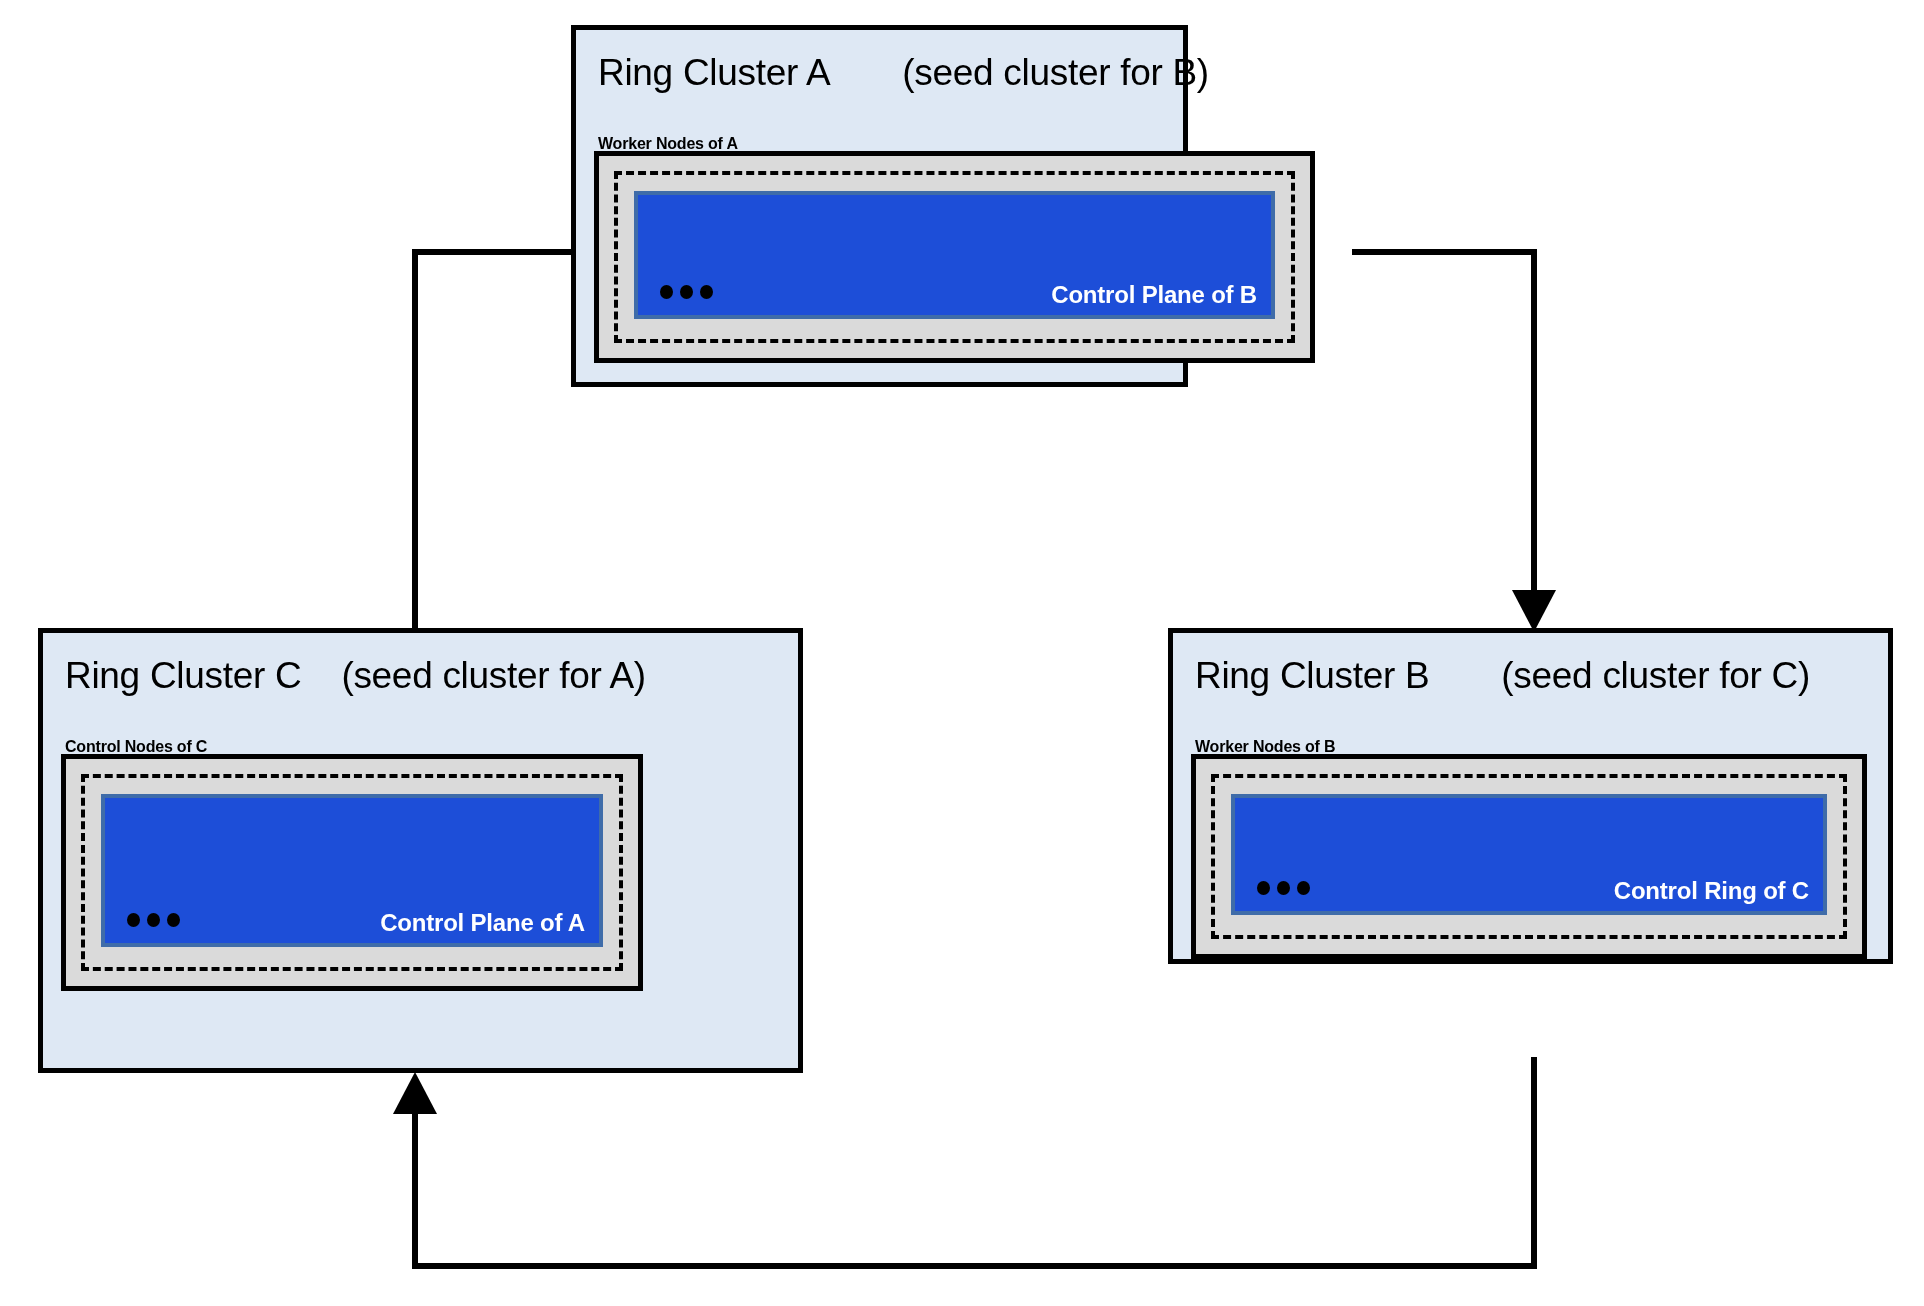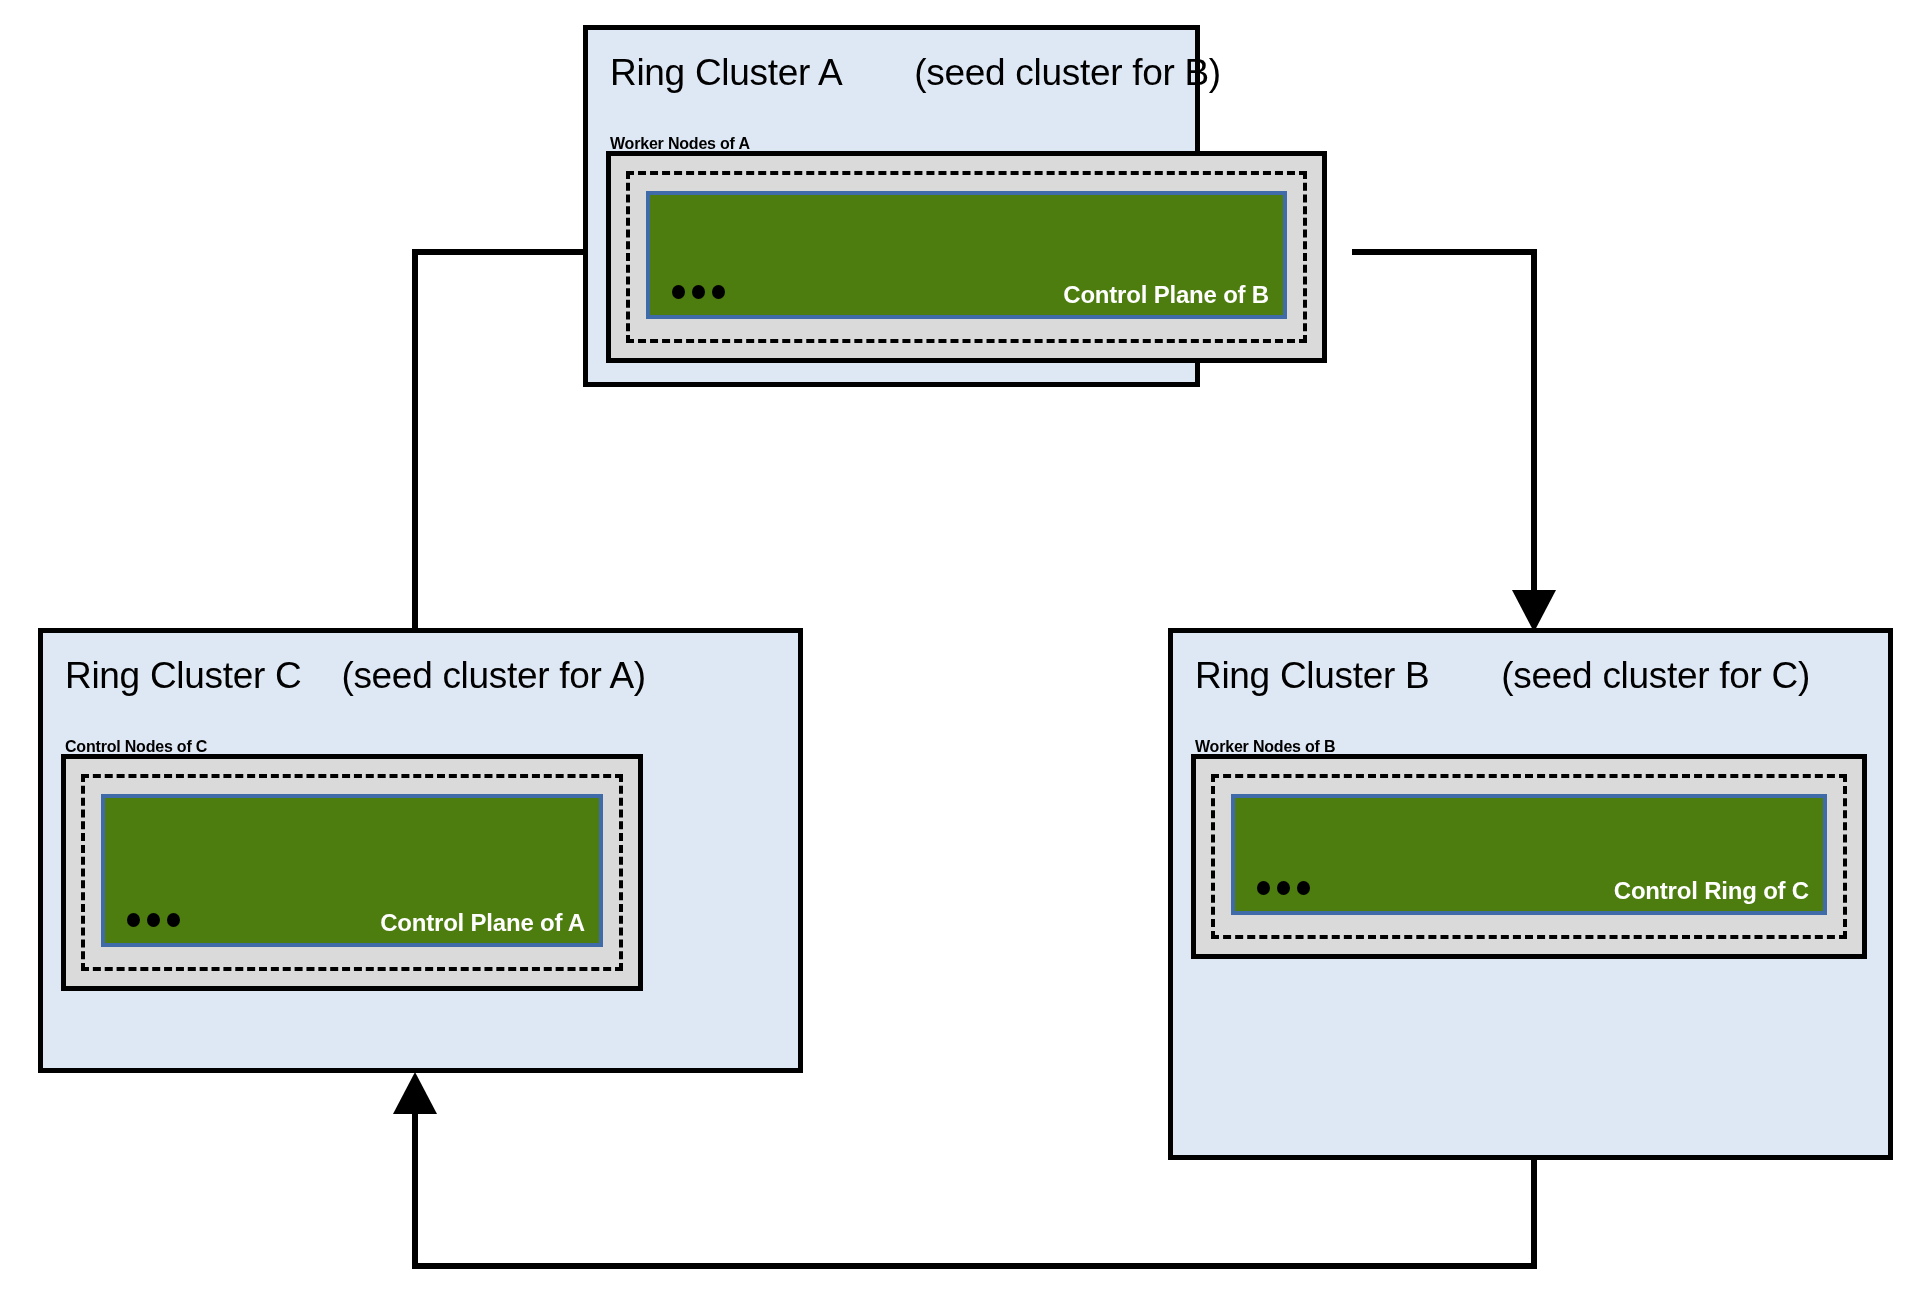--- a/index.html
+++ b/index.html
@@ -11,21 +11,21 @@
   .cluster{position:absolute;background:#dee8f4;border:5px solid #000;box-sizing:border-box;}
   .cluster-head{position:absolute;left:0;right:0;top:0;height:auto;}
   .cluster-title-row{display:flex;align-items:baseline;white-space:nowrap;}
   .cluster-name{font-size:37px;font-weight:400;letter-spacing:-0.3px;line-height:1;}
   .cluster-seed{font-size:37px;font-weight:400;letter-spacing:-0.3px;line-height:1;}
   .worker-label{font-size:16px;font-weight:bold;letter-spacing:-0.2px;line-height:1;}
 
   
   .worker-box{position:absolute;background:#dadada;border:5px solid #000;box-sizing:border-box;}
   .dashed-box{position:absolute;border:4px dashed #000;box-sizing:border-box;background:transparent;}
-  .cp-box{position:absolute;background:#4d7c0f;border:4px solid #3f6ca9;box-sizing:border-box;}
+  .cp-box{position:absolute;background:#1d4ed8;border:4px solid #3f6ca9;box-sizing:border-box;}
   .cp-label{position:absolute;right:14px;bottom:8px;color:#ffffff;font-size:24px;
             font-weight:bold;letter-spacing:-0.2px;white-space:nowrap;line-height:1;}
   .dots{position:absolute;left:22px;bottom:16px;display:flex;gap:7px;align-items:center;}
   .dots i{display:block;width:13px;height:14px;border-radius:50%;background:#000;}
 
   
   #arrows{position:absolute;left:0;top:0;width:1924px;height:1306px;pointer-events:none;}
 </style>
 </head>
 <body>
@@ -43,21 +43,21 @@
       <path d="M 1352 252 L 1534 252 L 1534 596" fill="none" stroke="#000" stroke-width="6"></path>
       <polygon points="1534,632 1512,590 1556,590" fill="#000"></polygon>
     </g>
 
     <g>
       <path d="M 1534 1057 L 1534 1266 L 415 1266 L 415 1108" fill="none" stroke="#000" stroke-width="6"></path>
       <polygon points="415,1072 393,1114 437,1114" fill="#000"></polygon>
     </g>
   </svg>
 
-  <div class="cluster" style="left:583px;top:25px;width:617px;height:362px;">
+  <div class="cluster" style="left:571px;top:25px;width:617px;height:362px;">
     <div class="cluster-head" style="left:22px;top:24px;right:10px;">
       <div class="cluster-title-row">
         <span class="cluster-name">Ring Cluster A</span>
         <span class="cluster-seed" style="margin-left:72px;">(seed cluster for B)</span>
       </div>
       <div class="worker-label" style="margin-top:45px;">Worker Nodes of A</div>
     </div>
 
     <div class="worker-box" style="left:18px;top:121px;width:721px;height:212px;">
       <div class="dashed-box" style="left:15px;top:15px;right:15px;bottom:15px;">
@@ -89,21 +89,21 @@
             <i></i>
             <i></i>
             <i></i>
           </div>
           <div class="cp-label">Control Plane of A</div>
         </div>
       </div>
     </div>
   </div>
 
-  <div class="cluster" style="left:1168px;top:628px;width:725px;height:532px;">
+  <div class="cluster" style="left:1168px;top:628px;width:725px;height:336px;">
     <div class="cluster-head" style="left:22px;top:24px;right:10px;">
       <div class="cluster-title-row">
         <span class="cluster-name">Ring Cluster B</span>
         <span class="cluster-seed" style="margin-left:72px;">(seed cluster for C)</span>
       </div>
       <div class="worker-label" style="margin-top:45px;">Worker Nodes of B</div>
     </div>
 
     <div class="worker-box" style="left:18px;top:121px;width:676px;height:205px;">
       <div class="dashed-box" style="left:15px;top:15px;right:15px;bottom:15px;">

